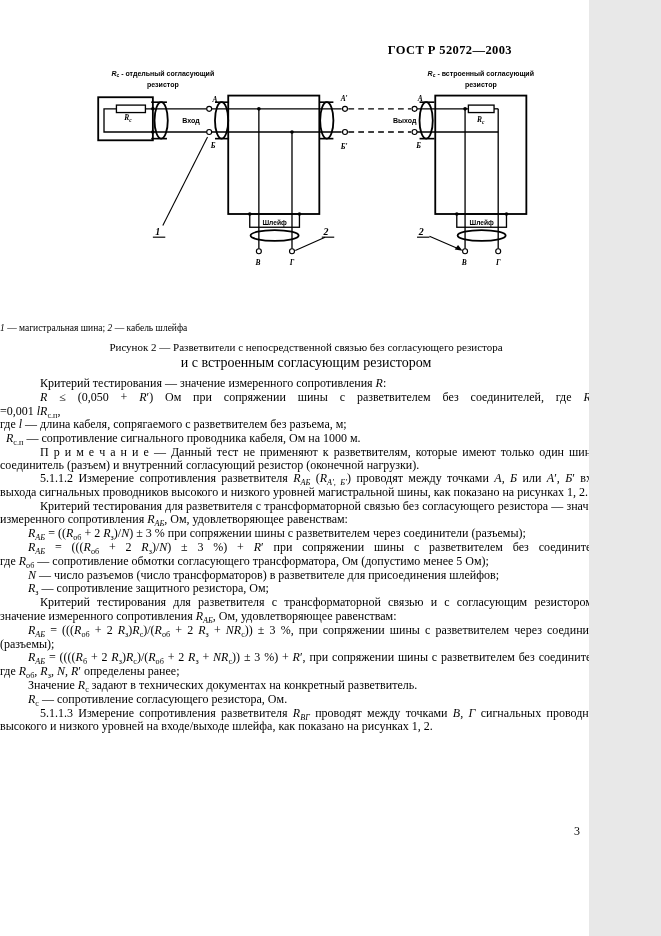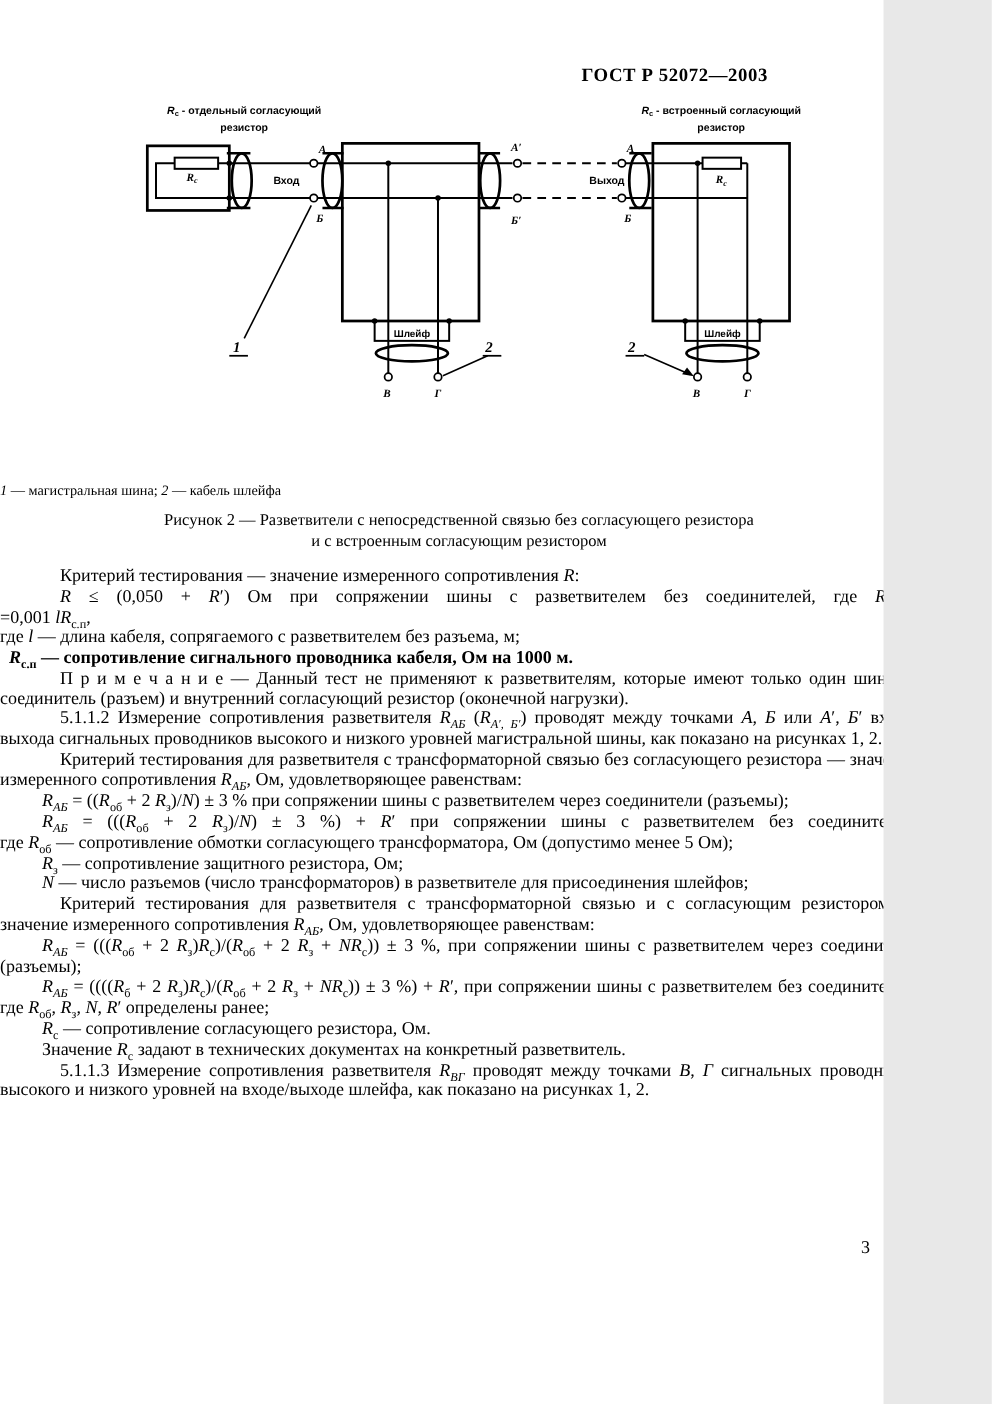--- a/index.html
+++ b/index.html
@@ -3,26 +3,26 @@
 <meta charset="utf-8">
 <style>
   html,body{margin:0;padding:0;background:#e8e8e8;}
   #page{position:relative;width:589px;height:936px;background:#ffffff;color:#000;
         font-family:"Liberation Serif", serif;overflow:hidden;}
   .hdr{position:absolute;top:43px;right:77px;font-size:12.5px;font-weight:bold;
        letter-spacing:.4px;white-space:nowrap;}
   svg text{fill:#000;}
   .legend{position:absolute;top:323px;left:0;width:632px;text-align:left;font-size:9.5px;}
   .cap1{position:absolute;top:341px;left:0;width:612px;text-align:center;font-size:11px;font-family:Liberation Serif, serif;}
-  .cap2{position:absolute;top:355px;left:0;width:612px;text-align:center;font-size:11px;}
+  .cap2{position:absolute;top:355px;left:0;width:612px;text-align:center;font-size:14px;}
   .bodytext{position:absolute;top:377px;left:0;width:612px;font-size:12px;
             line-height:13.8px;text-align:justify;}
   .bodytext p{margin:0;}
   .ind0{text-indent:0;}
-  .ind1{text-indent:6px;font-weight:bold;}
+  .ind1{text-indent:6px;}
   .ind2{text-indent:28px;}
   .ind3{text-indent:40px;}
   .stretch{text-align-last:justify;}
   .note{font-size:12px;line-height:13px;margin:5px 0 5px 0;}
   sub{font-size:.68em;line-height:0;}
   .pageno{position:absolute;top:824px;left:574px;font-size:12px;}
 </style>
 </head>
 <body>
 
@@ -148,24 +148,24 @@
       <p class="ind3 stretch"><i>R</i> ≤ (0,050 + <i>R</i>′) Ом при сопряжении шины с разветвителем без соединителей, где <i>R</i>′ =</p>
       <p class="ind0">=0,001 <i>lR</i><sub>с.п</sub>,</p>
       <p class="ind0">где <i>l</i> — длина кабеля, сопрягаемого с разветвителем без разъема, м;</p>
       <p class="ind1"><i>R</i><sub>с.п</sub> — сопротивление сигнального проводника кабеля, Ом на 1000 м.</p>
       <p class="note ind3">П р и м е ч а н и е — Данный тест не применяют к разветвителям, которые имеют только один шинный соединитель (разъем) и внутренний согласующий резистор (оконечной нагрузки).</p>
       <p class="ind3">5.1.1.2 Измерение сопротивления разветвителя <i>R</i><sub><i>АБ</i></sub> (<i>R</i><sub><i>А′, Б′</i></sub>) проводят между точками <i>А</i>, <i>Б</i> или <i>А</i>′, <i>Б</i>′ входа/выхода сигнальных проводников высокого и низкого уровней магистральной шины, как показано на рисунках 1, 2.</p>
       <p class="ind3">Критерий тестирования для разветвителя с трансформаторной связью без согласующего резистора — значение измеренного сопротивления <i>R</i><sub><i>АБ</i></sub>, Ом, удовлетворяющее равенствам:</p>
       <p class="ind2"><i>R</i><sub><i>АБ</i></sub> = ((<i>R</i><sub>об</sub> + 2 <i>R</i><sub>з</sub>)/<i>N</i>) ± 3 % при сопряжении шины с разветвителем через соединители (разъемы);</p>
       <p class="ind2 stretch"><i>R</i><sub><i>АБ</i></sub> = (((<i>R</i><sub>об</sub> + 2 <i>R</i><sub>з</sub>)/<i>N</i>) ± 3 %) + <i>R</i>′ при сопряжении шины с разветвителем без соединителей,</p>
       <p class="ind0">где <i>R</i><sub>об</sub> — сопротивление обмотки согласующего трансформатора, Ом (допустимо менее 5 Ом);</p>
+      <p class="ind2"><i>N</i> — число разъемов (число трансформаторов) в разветвителе для присоединения шлейфов;</p>
       <p class="ind2"><i>R</i><sub>з</sub> — сопротивление защитного резистора, Ом;</p>
-      <p class="ind2"><i>N</i> — число разъемов (число трансформаторов) в разветвителе для присоединения шлейфов;</p>
       <p class="ind3">Критерий тестирования для разветвителя с трансформаторной связью и с согласующим резистором — значение измеренного сопротивления <i>R</i><sub><i>АБ</i></sub>, Ом, удовлетворяющее равенствам:</p>
       <p class="ind2"><i>R</i><sub><i>АБ</i></sub> = (((<i>R</i><sub>об</sub> + 2 <i>R</i><sub>з</sub>)<i>R</i><sub>с</sub>)/(<i>R</i><sub>об</sub> + 2 <i>R</i><sub>з</sub> + <i>NR</i><sub>с</sub>)) ± 3 %, при сопряжении шины с разветвителем через соединители (разъемы);</p>
       <p class="ind2"><i>R</i><sub><i>АБ</i></sub> = ((((<i>R</i><sub>б</sub> + 2 <i>R</i><sub>з</sub>)<i>R</i><sub>с</sub>)/(<i>R</i><sub>об</sub> + 2 <i>R</i><sub>з</sub> + <i>NR</i><sub>с</sub>)) ± 3 %) + <i>R</i>′, при сопряжении шины с разветвителем без соединителей, где <i>R</i><sub>об</sub>, <i>R</i><sub>з</sub>, <i>N</i>, <i>R</i>′ определены ранее;</p>
+      <p class="ind2">Значение <i>R</i><sub>с</sub> задают в технических документах на конкретный разветвитель.</p>
       <p class="ind2"><i>R</i><sub>с</sub> — сопротивление согласующего резистора, Ом.</p>
-      <p class="ind2">Значение <i>R</i><sub>с</sub> задают в технических документах на конкретный разветвитель.</p>
       <p class="ind3">5.1.1.3 Измерение сопротивления разветвителя <i>R</i><sub><i>ВГ</i></sub> проводят между точками <i>В</i>, <i>Г</i> сигнальных проводников высокого и низкого уровней на входе/выходе шлейфа, как показано на рисунках 1, 2.</p>
     </div>
 
   <div class="pageno">3</div>
 </div>
 
 </body></html>

